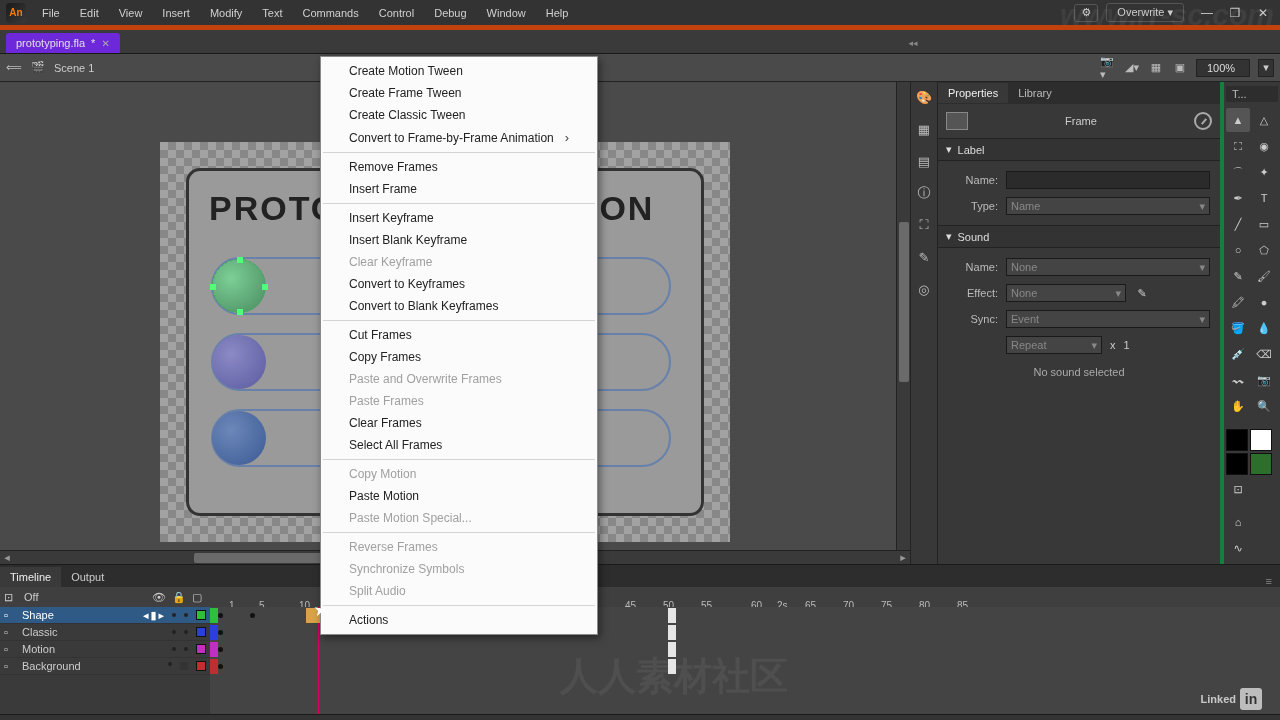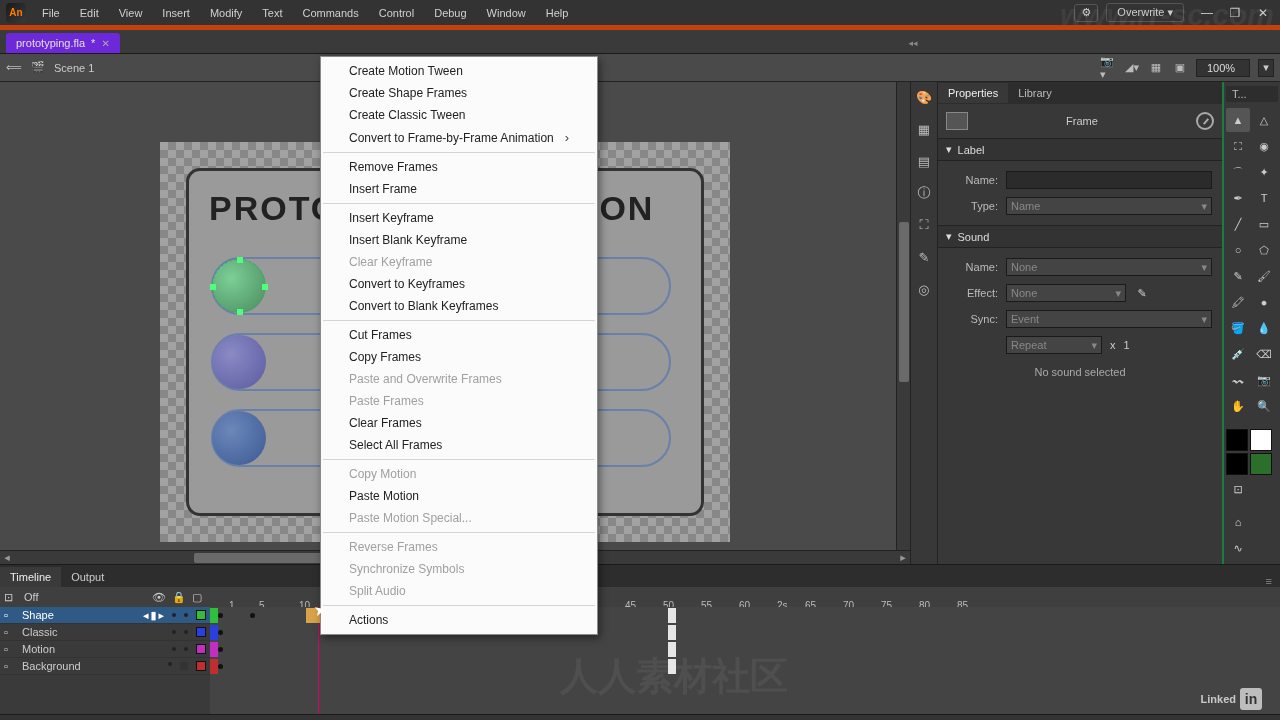--- a/index.html
+++ b/index.html
@@ -46,21 +46,21 @@
 .stage-scroll-h .thumb{background:#6a6a6a;height:10px;width:300px;margin-left:180px;border-radius:2px;}
 .stage-scroll-h .arrow{width:14px;text-align:center;color:#999;}
 .stage-scroll-v{position:absolute;top:0;bottom:14px;right:0;width:14px;background:#3a3a3a;border-left:1px solid #222;}
 .stage-scroll-v .thumb{background:#6a6a6a;width:10px;height:160px;margin-top:140px;margin-left:2px;border-radius:2px;}
 
 .icon-strip{width:28px;background:#383838;border-left:1px solid #222;border-right:1px solid #222;display:flex;flex-direction:column;align-items:center;padding-top:6px;gap:14px;}
 .icon-strip .si{width:18px;height:18px;color:#bbb;display:flex;align-items:center;justify-content:center;font-size:13px;}
 
 
 .right-panels{width:286px;display:flex;background:#383838;}
-.props{flex:1;border-right:2px solid #15803d;display:flex;flex-direction:column;}
+.props{flex:1;border-right:4px solid #15803d;display:flex;flex-direction:column;}
 .panel-tabs{height:22px;background:#2d2d2d;display:flex;align-items:center;}
 .panel-tab{padding:4px 10px;color:#bbb;}
 .panel-tab.active{background:#383838;color:#eee;}
 .section{padding:6px 10px;}
 .section-head{display:flex;align-items:center;gap:6px;padding:4px 8px;background:#333;color:#ddd;border-top:1px solid #222;border-bottom:1px solid #222;}
 .field-row{display:flex;align-items:center;gap:8px;padding:4px 0;}
 .field-row label{width:50px;text-align:right;color:#bbb;}
 .field-row .input{flex:1;height:18px;background:#2b2b2b;border:1px solid #1a1a1a;padding:0 4px;color:#ddd;}
 .field-row .dropdown{flex:1;height:18px;background:#444;border:1px solid #1a1a1a;padding:0 4px;color:#888;display:flex;justify-content:space-between;align-items:center;}
 .header-row{display:flex;align-items:center;justify-content:space-between;padding:8px;}
@@ -360,21 +360,21 @@
       <span class="ico">🔒</span>
       <span class="ico">▢</span>
     </div>
     <div class="frames-head" id="ruler">
         <span class="ruler-num" style="left: 18px;">1</span>
         <span class="ruler-num" style="left: 48px;">5</span>
         <span class="ruler-num" style="left: 88px;">10</span>
         <span class="ruler-num" style="left: 414px;">45</span>
         <span class="ruler-num" style="left: 452px;">50</span>
         <span class="ruler-num" style="left: 490px;">55</span>
-        <span class="ruler-num" style="left: 528px;">60</span>
+        <span class="ruler-num" style="left: 540px;">60</span>
         <span class="ruler-num" style="left: 566px;">2s</span>
         <span class="ruler-num" style="left: 594px;">65</span>
         <span class="ruler-num" style="left: 632px;">70</span>
         <span class="ruler-num" style="left: 670px;">75</span>
         <span class="ruler-num" style="left: 708px;">80</span>
         <span class="ruler-num" style="left: 746px;">85</span>
       </div>
   </div>
   <div class="tl-body">
     <div class="layers" id="layers">
@@ -467,21 +467,21 @@
     <div class="tlf-btn">▥</div>
     <div class="tlf-btn">[ ]</div>
 
     <div class="tlf-btn">⊟</div>
     <div class="tlf-btn">⊡</div>
   </div>
 </div>
 
 <div class="context-menu" id="ctx">
     <div class="cm-item">Create Motion Tween</div>
-    <div class="cm-item">Create Shape Frames</div>
+    <div class="cm-item">Create Frame Tween</div>
     <div class="cm-item">Create Classic Tween</div>
     <div class="cm-item sub">Convert to Frame-by-Frame Animation</div>
     <div class="cm-sep"></div>
     <div class="cm-item">Remove Frames</div>
     <div class="cm-item">Insert Frame</div>
     <div class="cm-sep"></div>
     <div class="cm-item">Insert Keyframe</div>
     <div class="cm-item">Insert Blank Keyframe</div>
     <div class="cm-item disabled">Clear Keyframe</div>
     <div class="cm-item">Convert to Keyframes</div>

